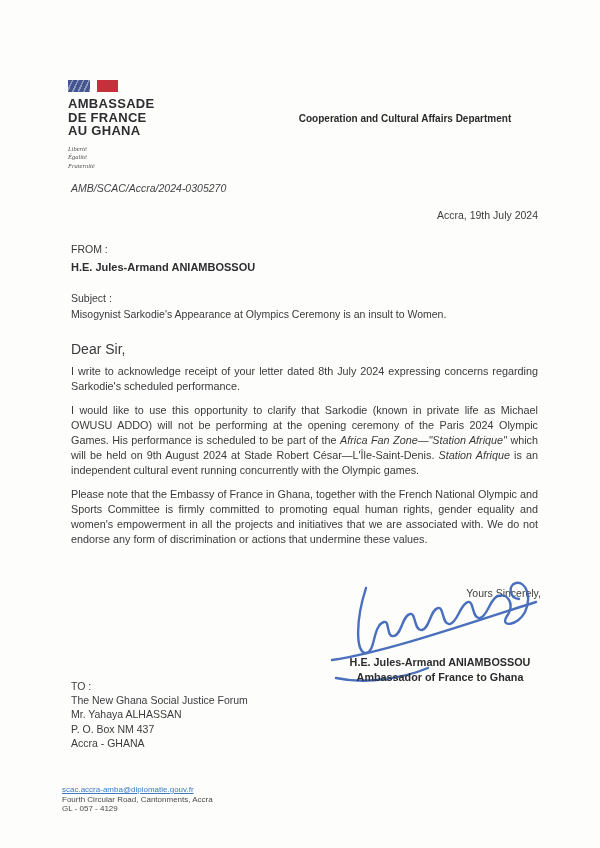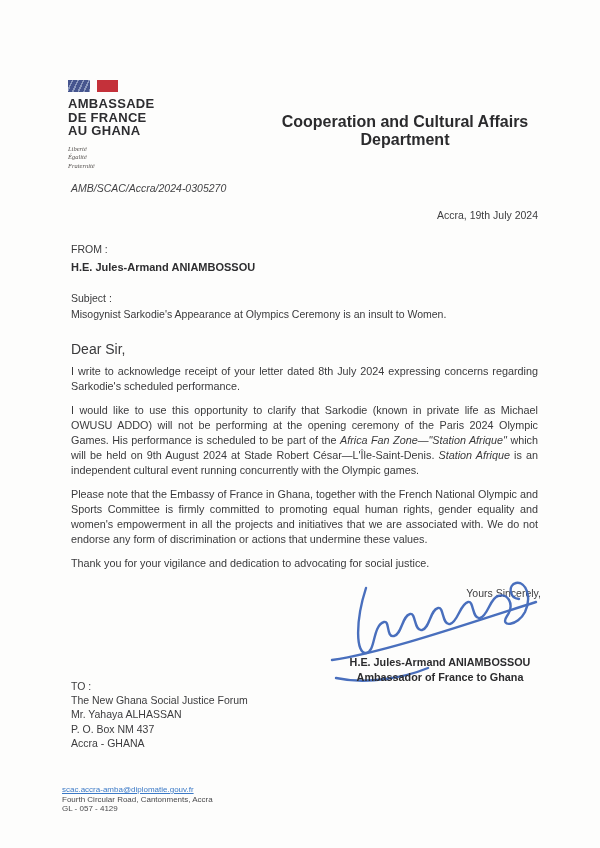--- a/index.html
+++ b/index.html
@@ -16,21 +16,21 @@
   .letterhead-left{position:absolute;left:68px;top:79px;}
   .flag{display:flex;gap:7px;align-items:center;height:13px;margin-bottom:5px;}
   .flag .b{width:22px;height:12px;background:
       repeating-linear-gradient(115deg,#46558e 0 3.5px,#8d9abf 3.5px 5px);}
   .flag .r{width:21px;height:12px;background:#c4313a;}
   .embassy-name{font-weight:700;font-size:13px;line-height:13.5px;
       letter-spacing:.3px;color:#2d2d30;}
   .motto{margin-top:7px;font-family:"Liberation Serif", serif;font-style:italic;
       font-size:6.5px;line-height:8.5px;color:#55514e;}
   .dept-title{position:absolute;left:264px;top:113px;width:282px;text-align:center;
-      font-weight:700;font-size:16px;color:#2b2b2d;}
+      font-weight:700;font-size:10px;color:#2b2b2d;}
   .reference{position:absolute;left:71px;top:182px;font-style:italic;
       font-size:10.5px;color:#434345;}
   .dateline{position:absolute;right:62px;top:209px;font-size:10.5px;color:#3d3d3f;}
   
   .from-block{position:absolute;left:71px;top:243px;font-size:10.5px;}
   .from-name{margin-top:6px;font-weight:700;font-size:11px;color:#2e2e30;}
   .subject-block{position:absolute;left:71px;top:292px;font-size:10.5px;}
   .subject-text{margin-top:4px;}
   
   .salutation{position:absolute;left:71px;top:341px;font-size:14px;}
@@ -89,21 +89,20 @@
     <div>Subject :</div>
     <div class="subject-text">Misogynist Sarkodie's Appearance at Olympics Ceremony is an insult to Women.</div>
   </div>
 
   <div class="salutation">Dear Sir,</div>
 
   <div class="body-block">
     <p>I write to acknowledge receipt of your letter dated 8th July 2024 expressing concerns regarding Sarkodie's scheduled performance.</p>
     <p><span>I would like to use this opportunity to clarify that Sarkodie (known in private life as Michael OWUSU ADDO) will not be performing at the opening ceremony of the Paris 2024 Olympic Games. His performance is scheduled to be part of the </span><em>Africa Fan Zone—"Station Afrique"</em><span> which will be held on 9th August 2024 at Stade Robert César—L'Île-Saint-Denis. </span><em>Station Afrique</em><span> is an independent cultural event running concurrently with the Olympic games.</span></p>
     <p>Please note that the Embassy of France in Ghana, together with the French National Olympic and Sports Committee is firmly committed to promoting equal human rights, gender equality and women's empowerment in all the projects and initiatives that we are associated with. We do not endorse any form of discrimination or actions that undermine these values.</p>
-    <p>Thank you for your vigilance and dedication to advocating for social justice.</p>
   </div>
 
   <div class="closing">Yours Sincerely,</div>
 
   <svg class="signature-svg" viewBox="0 0 218 120" fill="none">
     <g stroke="#3a63b8" stroke-width="2.4" stroke-linecap="round" fill="none" opacity="0.92">
 
       <path d="M4,88 C60,80 150,48 208,30"></path>
 
       <path d="M38,16 C27,50 28,82 38,81 C48,80 44,54 56,50

